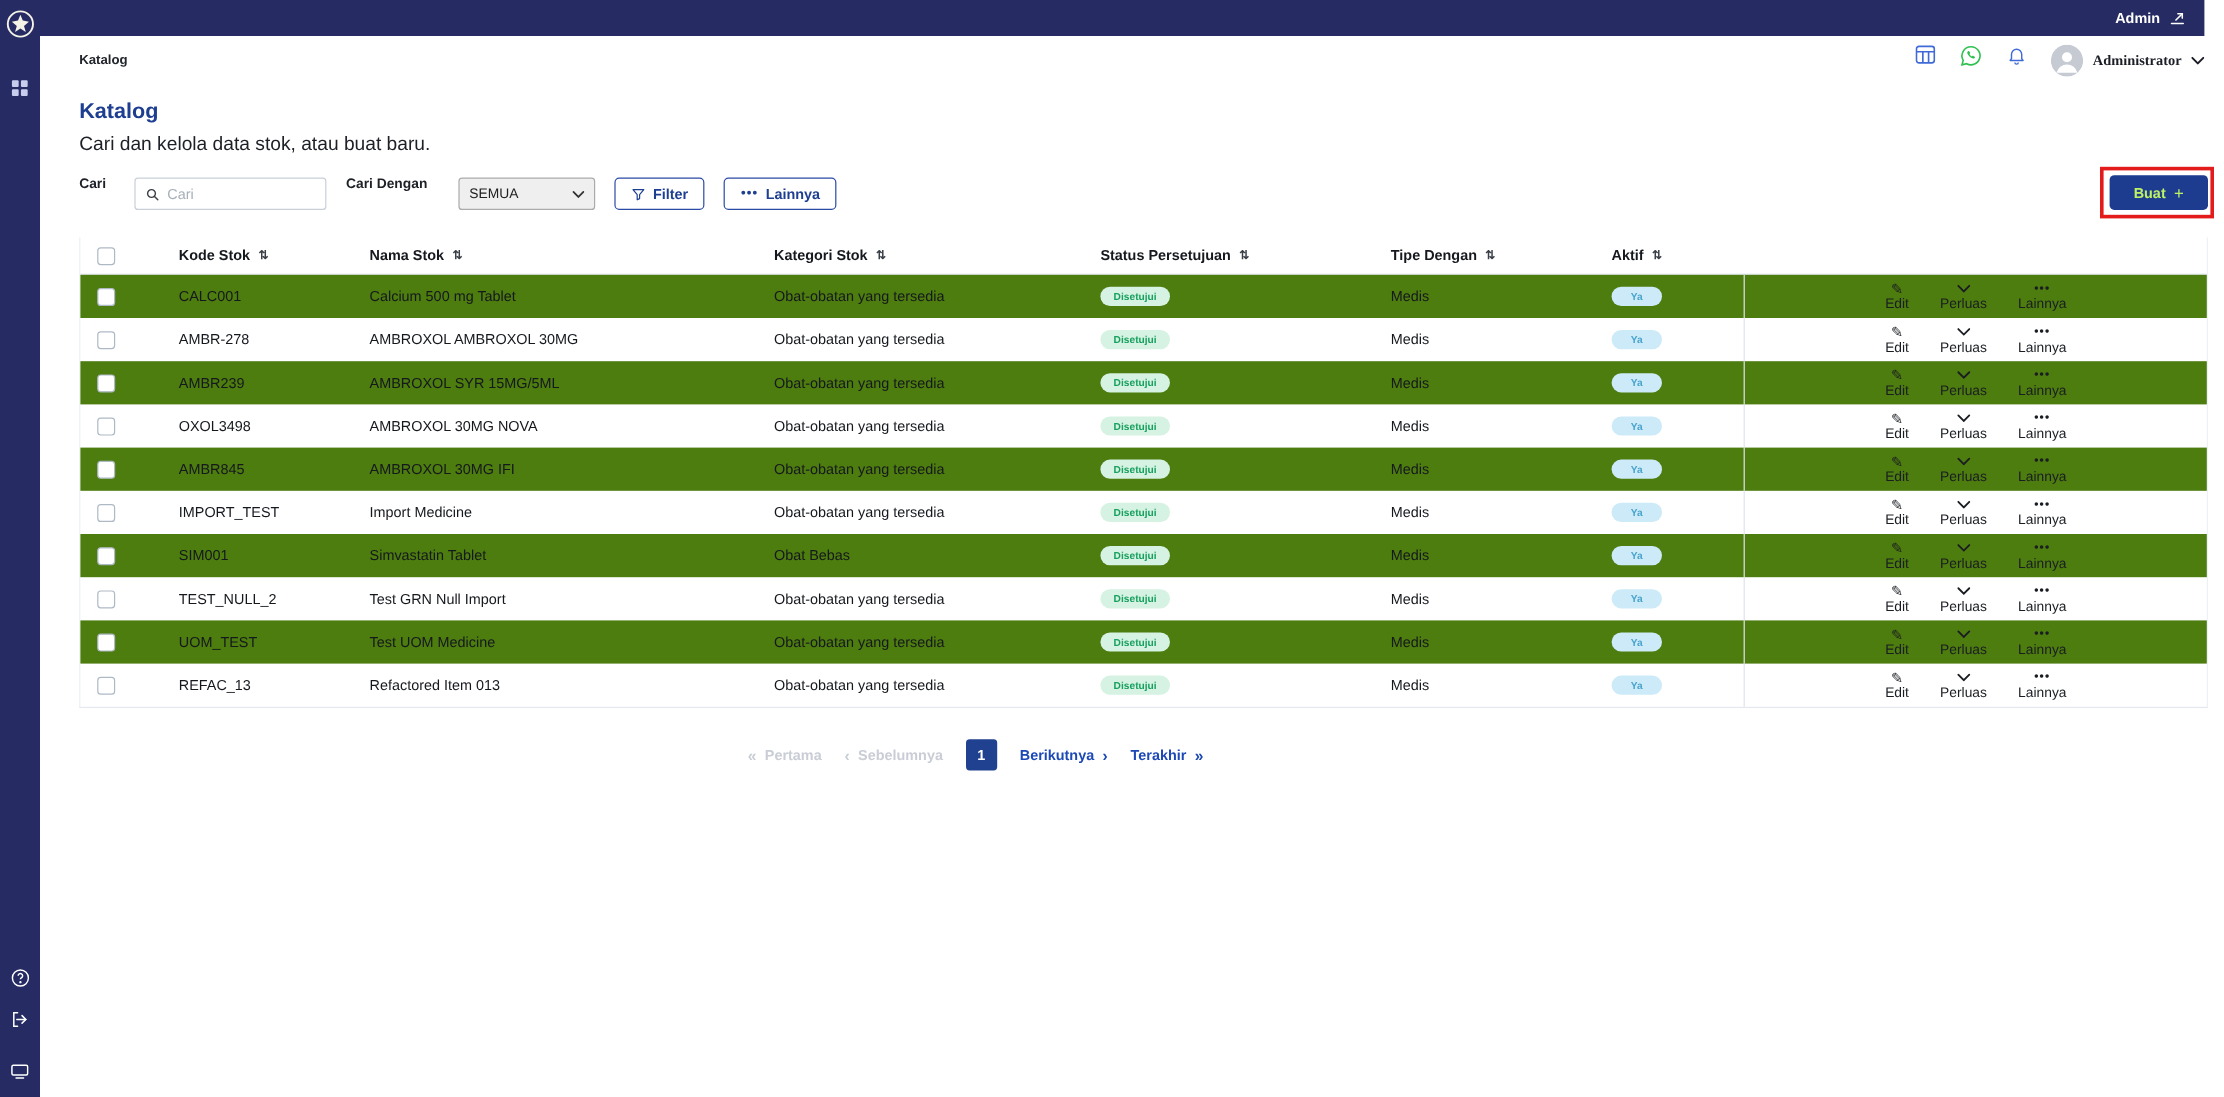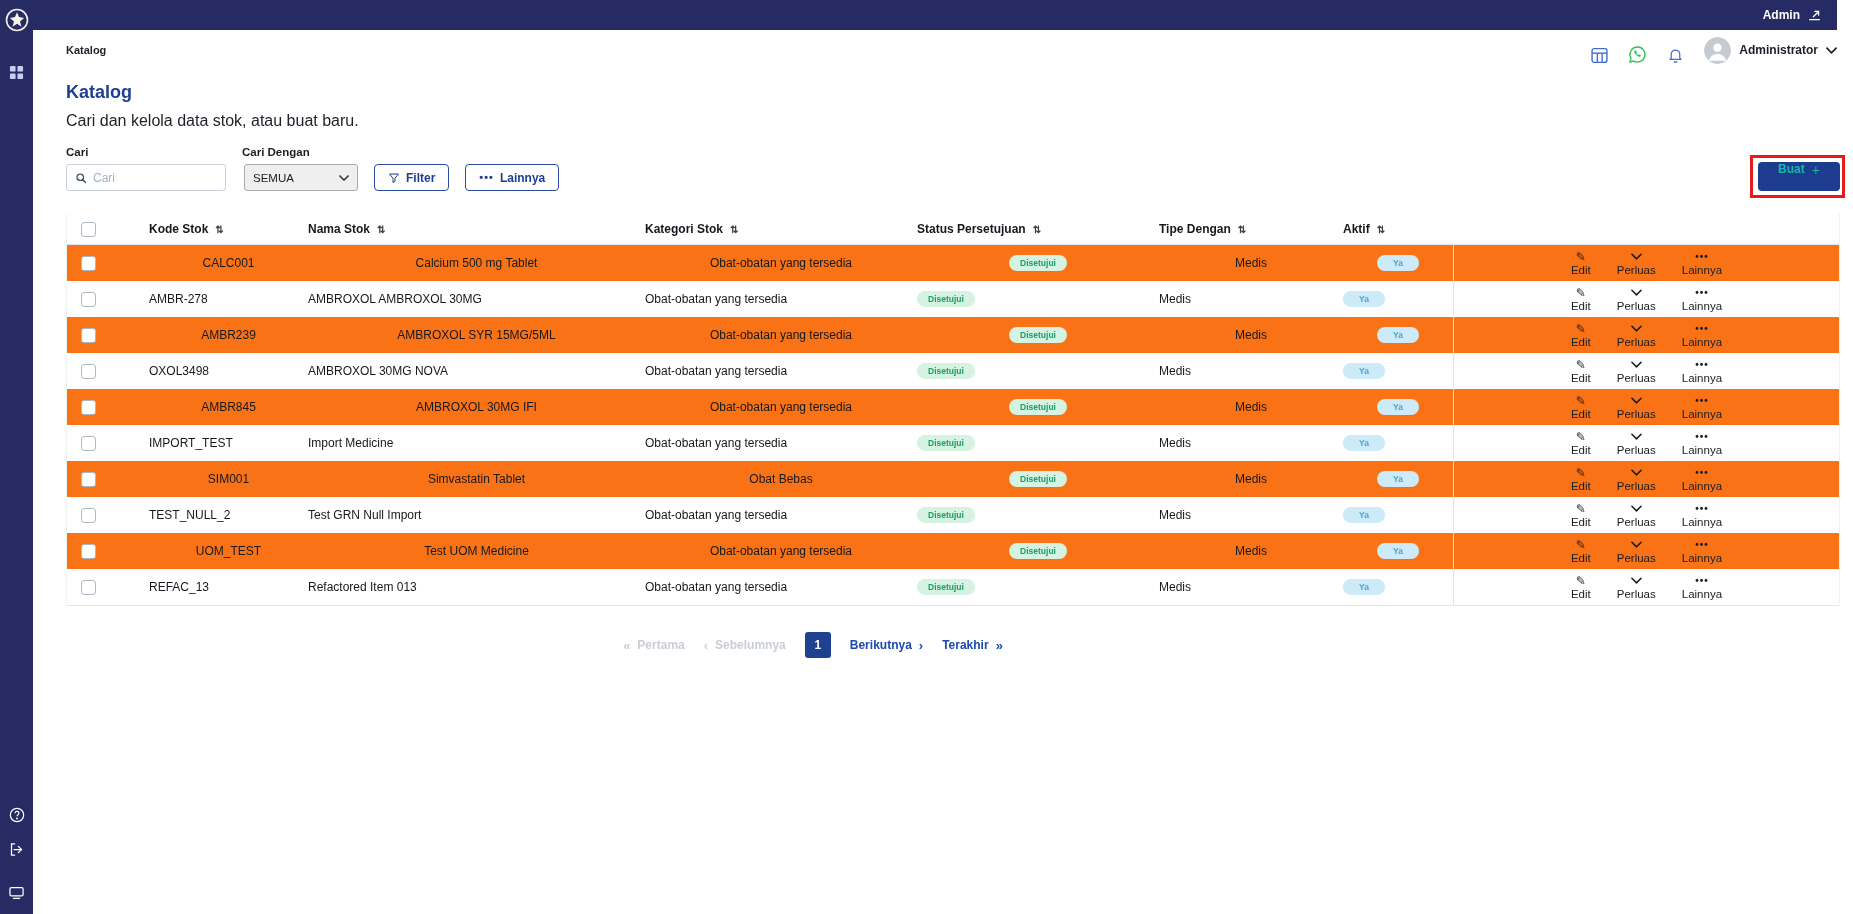--- a/index.html
+++ b/index.html
@@ -13,59 +13,59 @@
              display:flex; flex-direction:column; align-items:center; }
   .side-logo { margin-top:7px; }
   .side-apps { margin-top:28px; cursor:pointer; }
   .side-bottom { margin-top:auto; display:flex; flex-direction:column; align-items:center; gap:19px; padding-bottom:14px; }
   .side-bottom .gap-big { margin-top:10px; }
 
   
   .header { position:fixed; top:30px; left:33px; right:0; height:40px; background:#fff; z-index:15;
             display:flex; align-items:center; justify-content:space-between; padding:0 16px 0 33px; }
   .breadcrumb { font-size:11px; font-weight:bold; color:#22252c; }
-  .header-right { display:flex; align-items:flex-end; gap:20px; }
+  .header-right { display:flex; align-items:flex-start; gap:20px;font-family:Liberation Serif, serif; }
   .avatar { width:27px; height:27px; border-radius:50%; overflow:hidden; }
   .user-wrap { display:flex; align-items:center; gap:8px; }
   .user-name { font-size:12px; font-weight:bold; color:#1b1e26; }
   .hicon { display:flex; align-items:center; cursor:pointer; }
 
   
   .content { padding:82px 13px 0 66px; }
   .page-title { color:#1d3e91; font-size:18px; font-weight:bold; }
   .page-subtitle { margin-top:9px; font-size:16px; color:#1d2026; font-weight:normal; }
 
   
   .toolbar { margin-top:16px; display:flex; align-items:flex-end; gap:16px; }
-  .field { display:flex; flex-direction:column; gap:6px; }
+  .field { display:flex; flex-direction:row; gap:24px; }
   .field-label { font-size:11.5px; font-weight:bold; color:#1d2026; }
   .search-box { width:160px; height:27px; border:1px solid #c9d0d9; border-radius:3px; background:#fff;
                 display:flex; align-items:center; padding:0 8px; gap:6px; }
   .search-box input { border:none; outline:none; width:100%; font-size:12px; color:#333; font-family:"Liberation Sans",sans-serif; }
   .search-box input::placeholder { color:#a7afb9; }
   .select-box { width:114px; height:27px; background:#efefef; border:1px solid #ababab; border-radius:3px;
                 display:flex; align-items:center; justify-content:space-between; padding:0 8px; font-size:11.5px; color:#222; cursor:pointer; margin-left:2px; }
   .btn-outline { height:27px; background:#fff; border:1px solid #2b4aa5; border-radius:4px; color:#1d3e91;
                  font-size:12px; font-weight:bold; display:flex; align-items:center; gap:6px; padding:0 13px; cursor:pointer; font-family:"Liberation Sans",sans-serif; }
   .btn-outline .dots { font-size:11px; letter-spacing:1px; position:relative; top:-1px; }
   .create-wrap { margin-left:auto; position:relative; }
-  .btn-primary { height:29px; min-width:82px; background:#1d3c8f; color:#14b8a6; border:none; border-radius:4px;
-                 font-size:12px; font-weight:bold; display:flex; justify-content:center; gap:7px; padding:0 14px; cursor:pointer; font-family:"Liberation Sans",sans-serif; }
+  .btn-primary { height:29px; min-width:82px; background:#1d3c8f; color:#bef264; border:none; border-radius:4px;
+                 font-size:12px; font-weight:bold; display:flex; align-items:center; justify-content:center; gap:7px; padding:0 14px; cursor:pointer; font-family:"Liberation Sans",sans-serif; }
   .btn-primary .plus { font-size:14px; font-weight:normal; }
   .annotation { position:absolute; left:-8px; right:-5px; top:-7px; bottom:-7px; border:3px solid #e31b1b; pointer-events:none; }
 
   
   .table { margin-top:23px; border-left:1px solid #edf0f4; border-right:1px solid #edf0f4; border-bottom:1px solid #e4e8ee; }
   .thead-row, .trow { display:grid; grid-template-columns:82px 159px 337px 272px 242px 184px 110px 1fr; align-items:center; }
   .thead-row { height:31px; border-bottom:1px solid #e2e6ed; }
   .hcell { font-size:12px; font-weight:bold; color:#15181d; display:flex; align-items:center; }
   .sort-ic { font-size:10px; color:#3a3f47; margin-left:7px; cursor:pointer; }
   .c-head-perintah { justify-content:center; border-left:1px solid #dfe3ea; height:100%; }
   .trow { height:36px; }
-  .trow.alt { background:#f97316;text-align:center; }
+  .trow.alt { background:#4d7c0f; }
   .cell { font-size:12px; color:#15181d; }
   .c-check { display:flex; align-items:center; padding-left:14px; height:100%; }
   .checkbox { width:15px; height:15px; border:1.5px solid #aeb9c6; border-radius:3px; background:#fff; cursor:pointer; display:inline-block; }
   .badge-green { display:inline-block; background:#d5f2e2; color:#18a05f; font-size:8.5px; font-weight:bold;
                  padding:3px 11px; border-radius:9px; }
   .badge-blue { display:inline-block; background:#cdeaf8; color:#4aa4cc; font-size:8.5px; font-weight:bold;
                 padding:3px 16px; border-radius:9px; }
   .c-perintah { border-left:1px solid #dfe3ea; height:100%; display:flex; align-items:center; justify-content:center; gap:26px; }
   .action { display:flex; flex-direction:column; align-items:center; gap:1px; cursor:pointer; }
   .action .ic { height:13px; display:flex; align-items:center; font-size:12px; color:#1a1d22; line-height:1; }

